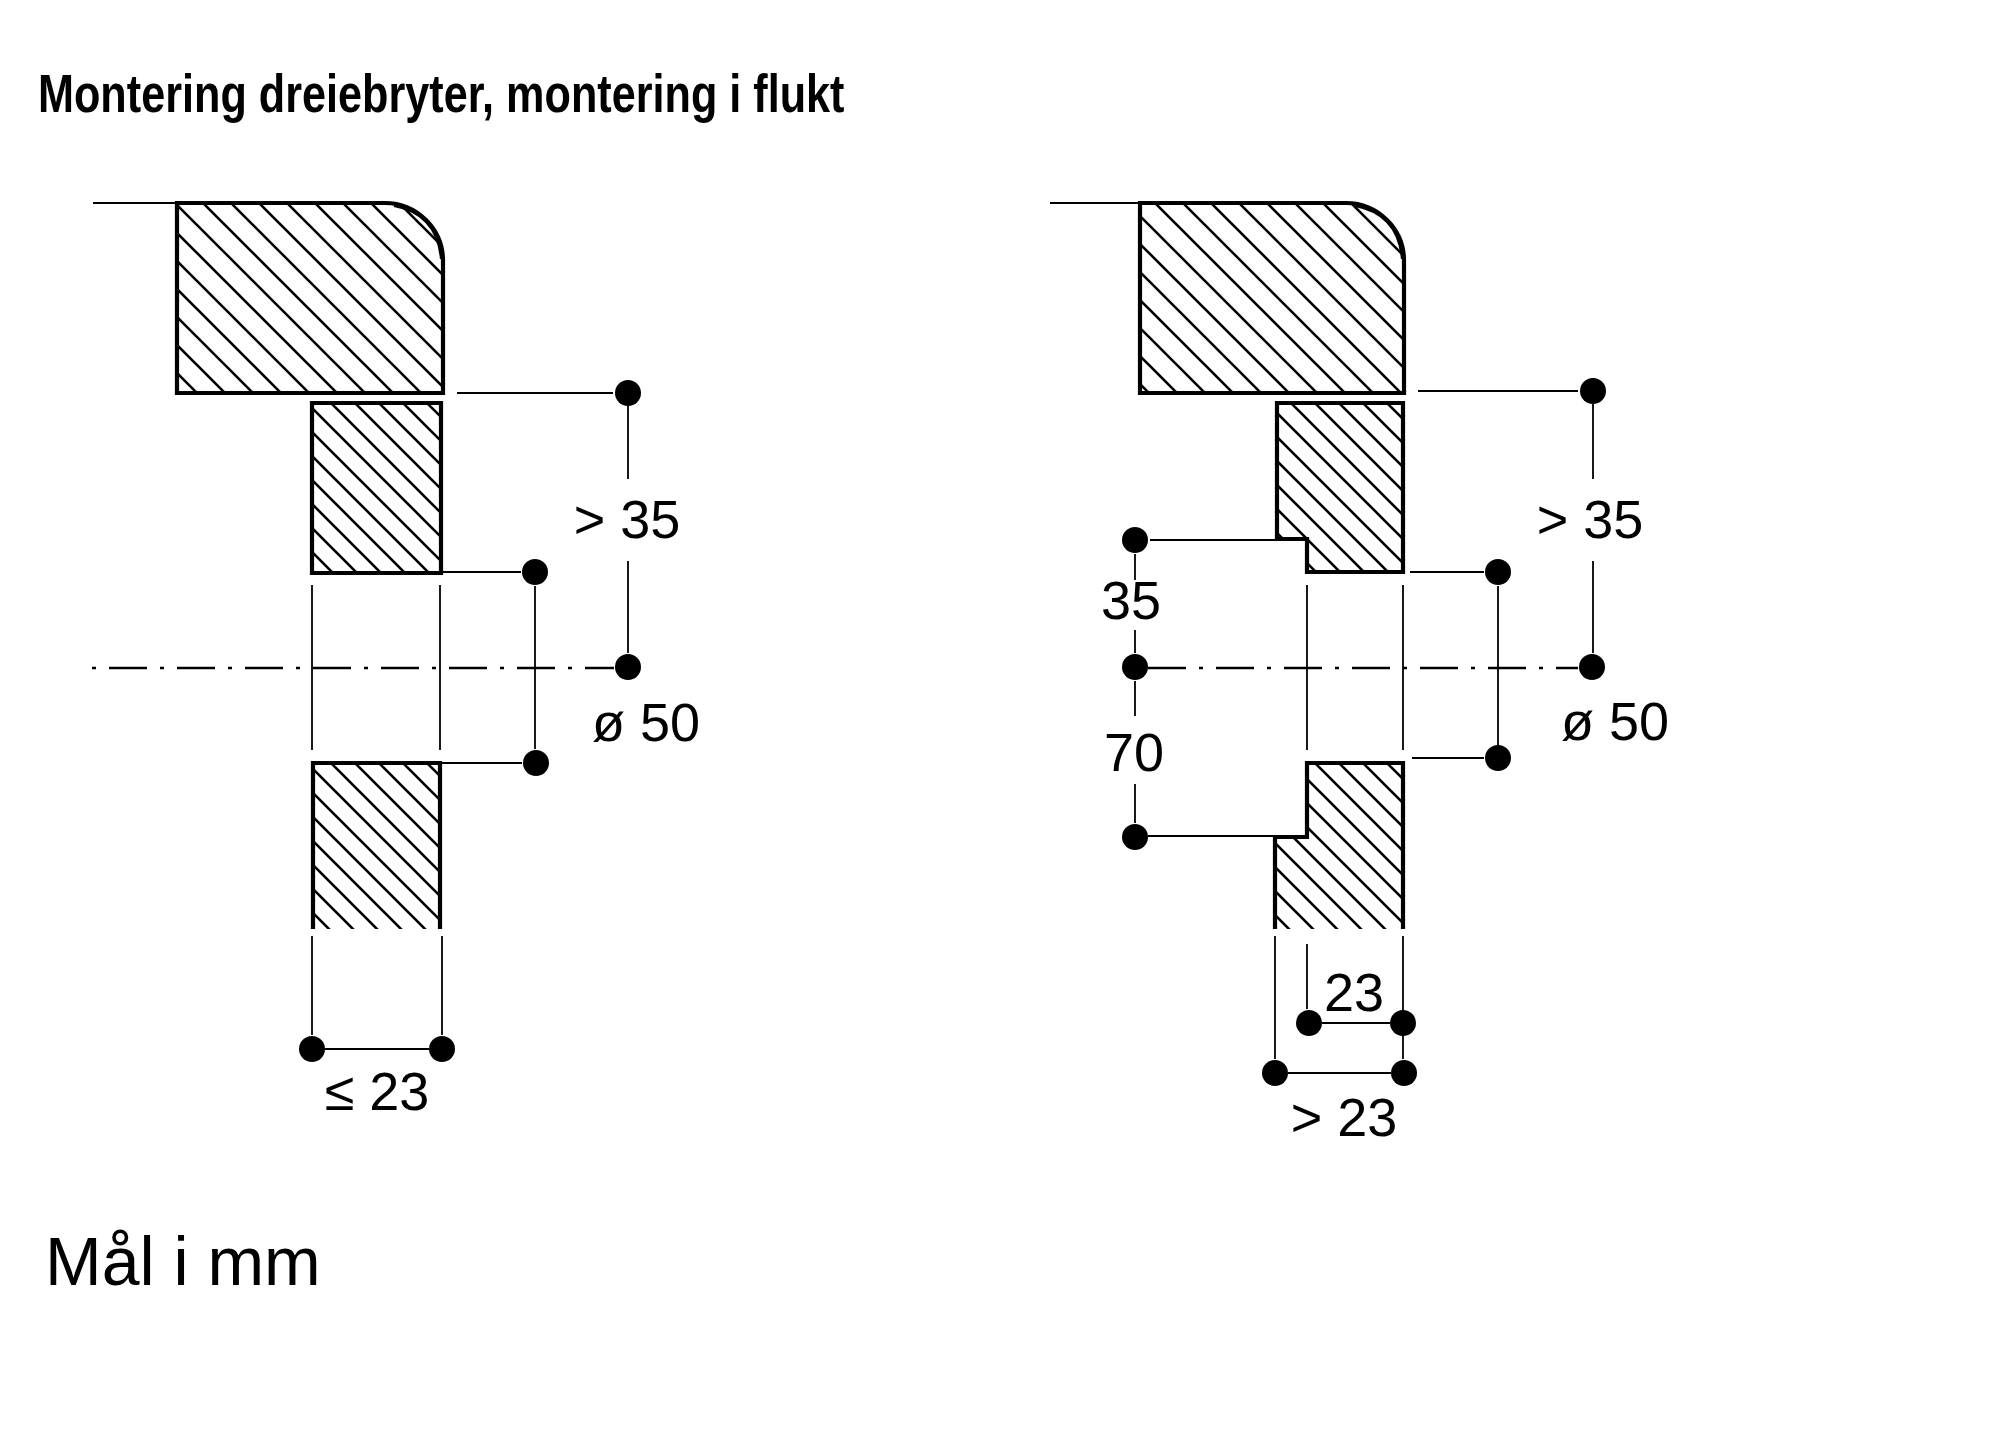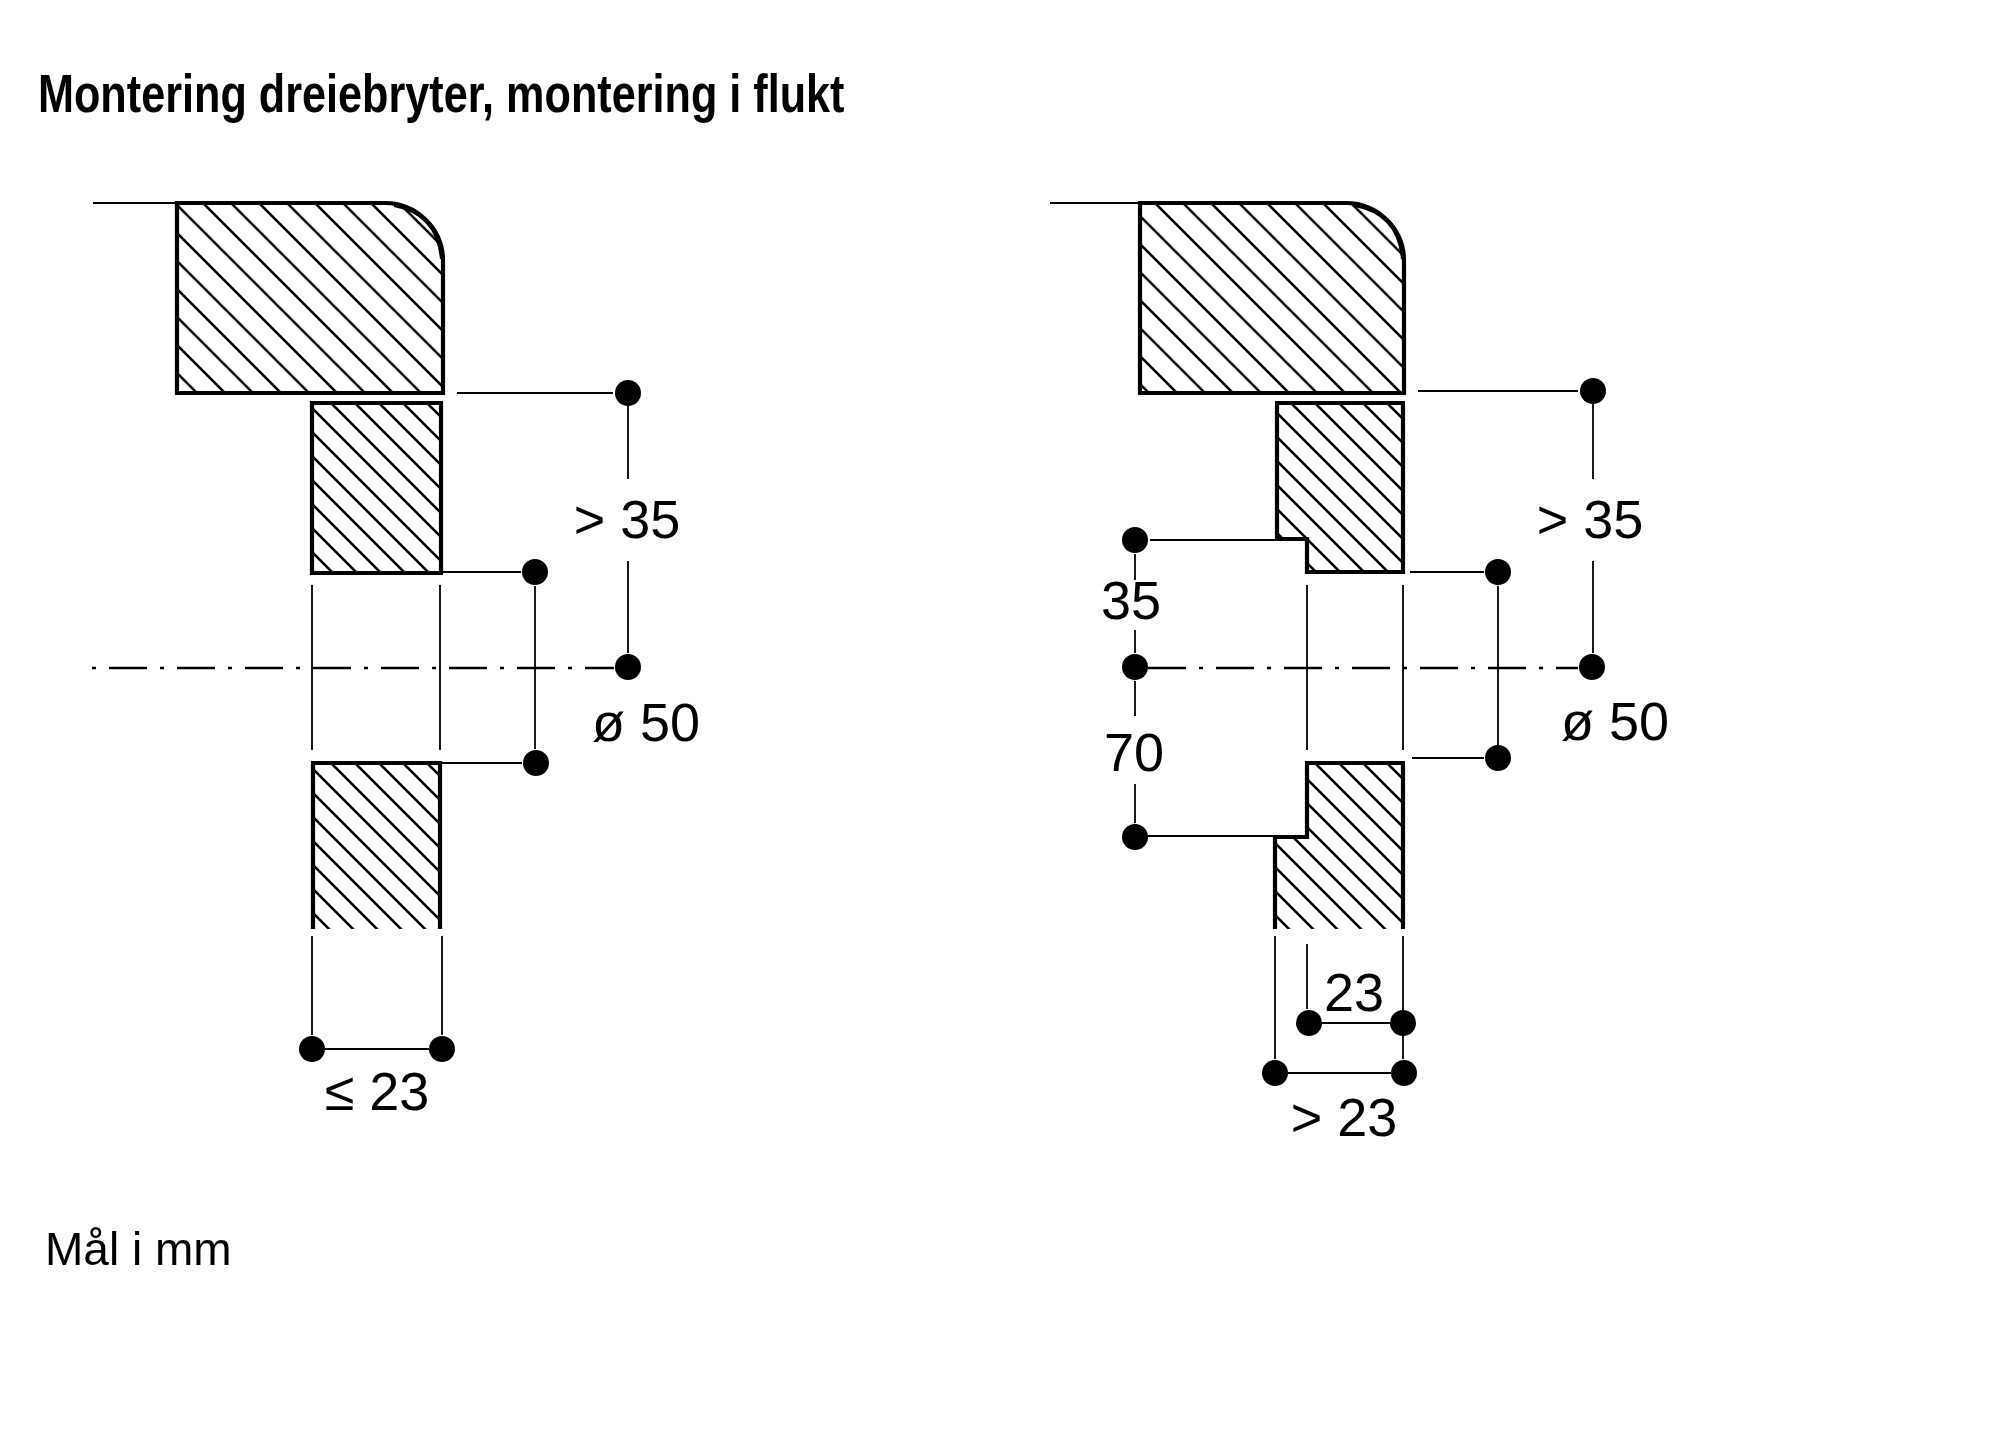--- a/index.html
+++ b/index.html
@@ -13,21 +13,21 @@
   }
   .page-title{
     position:absolute;left:38px;top:64px;
     font-size:54px;font-weight:bold;line-height:1.1;
     white-space:nowrap;
     transform:scaleX(0.80);transform-origin:left center;
     letter-spacing:0px;
   }
   .units-note{
     position:absolute;left:45px;top:1224px;
-    font-size:46px;font-weight:normal;line-height:1.1;
+    font-size:68px;font-weight:normal;line-height:1.1;
     white-space:nowrap;
   }
   svg text{
     font-family:"Liberation Sans", sans-serif;
     font-size:54px;
     fill:#000;
   }
   .diagram-svg{position:absolute;left:0;top:0;}
 </style>
 </head>

